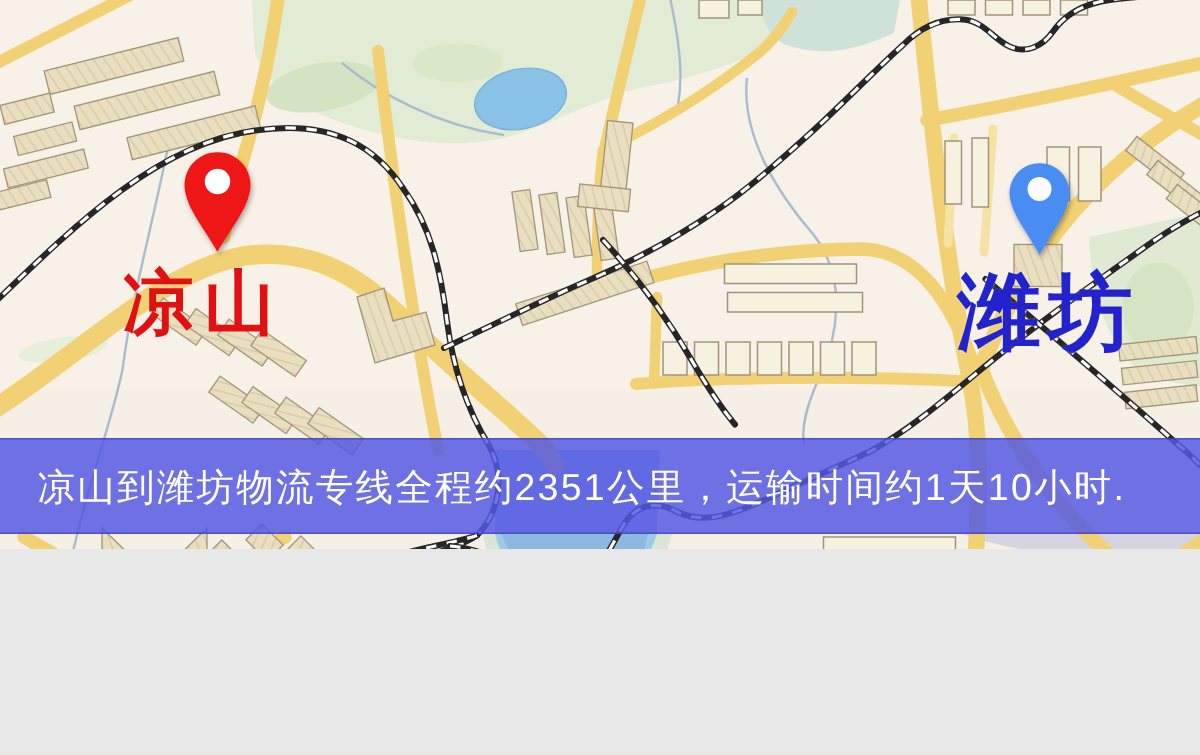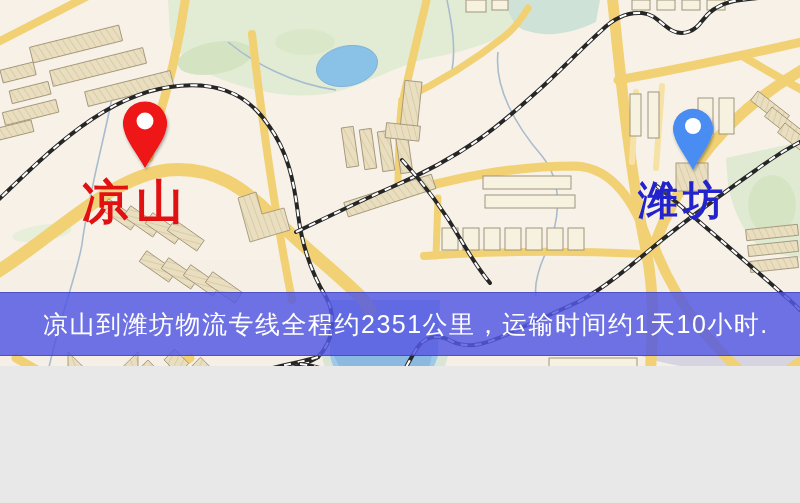--- a/index.html
+++ b/index.html
@@ -20,31 +20,31 @@
   .bc{fill:#f7f1e0;stroke:#a0957c;stroke-width:1;}
   
   .stream{stroke:#a9bccd;stroke-width:1.6;fill:none;}
   
   .city-label{
     position:absolute;font-weight:bold;line-height:1;
     text-shadow:0 0 2px rgba(255,255,255,.35);
     white-space:nowrap;user-select:none;
   }
   .city-label.origin{left:82px;top:178px;font-size:47px;letter-spacing:7px;color:#e21111;}
-  .city-label.dest{left:638px;top:180px;font-size:40px;letter-spacing:5px;color:#2323cd;}
+  .city-label.dest{left:638px;top:180px;font-size:56px;letter-spacing:5px;color:#2323cd;}
   
   .route-banner{
     position:absolute;left:0;top:292px;width:800px;height:64px;
     background:rgba(82,88,228,0.84);
     box-shadow:inset 0 1px 0 rgba(40,40,160,.45), inset 0 -1px 0 rgba(40,40,160,.45);
     display:flex;align-items:center;
   }
   .route-banner span{
     color:#ffffff;font-size:25px;letter-spacing:1.5px;
-    padding-left:43px;white-space:nowrap;
+    padding-left:25px;white-space:nowrap;
   }
 </style>
 </head>
 <body>
 
 <div class="stage">
 
   <svg width="800" height="503" viewBox="0 0 800 503">
     <defs>
       <pattern id="bh" width="6" height="6" patternUnits="userSpaceOnUse" patternTransform="rotate(70)">

